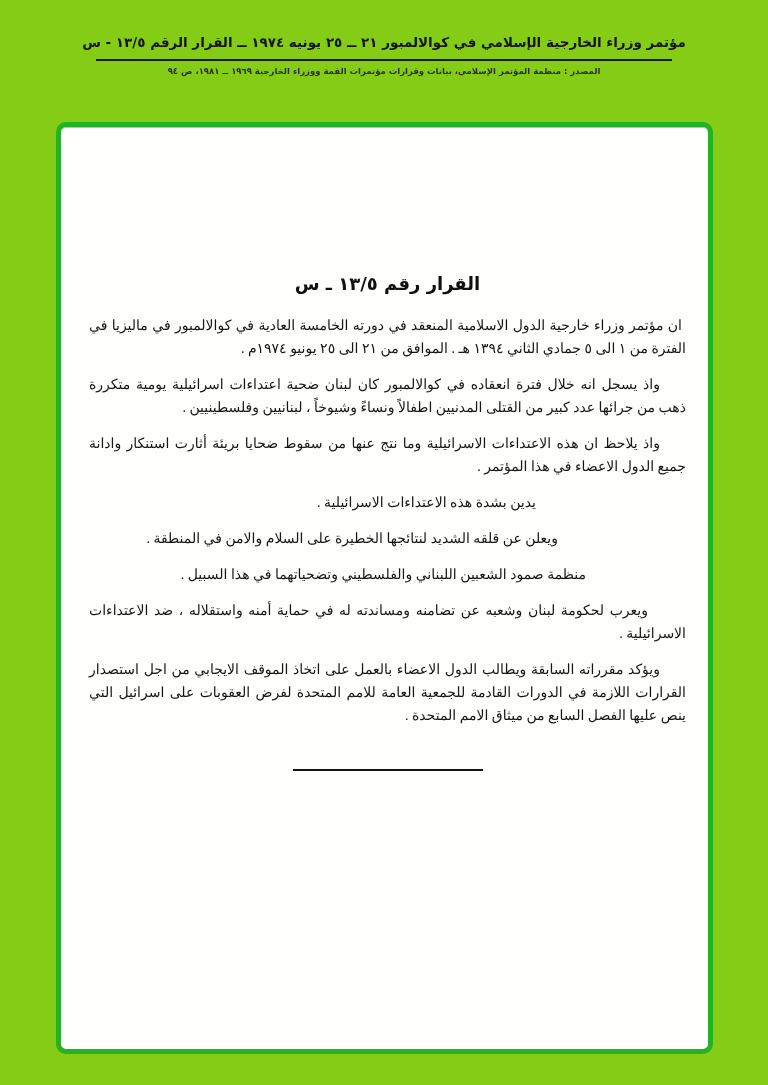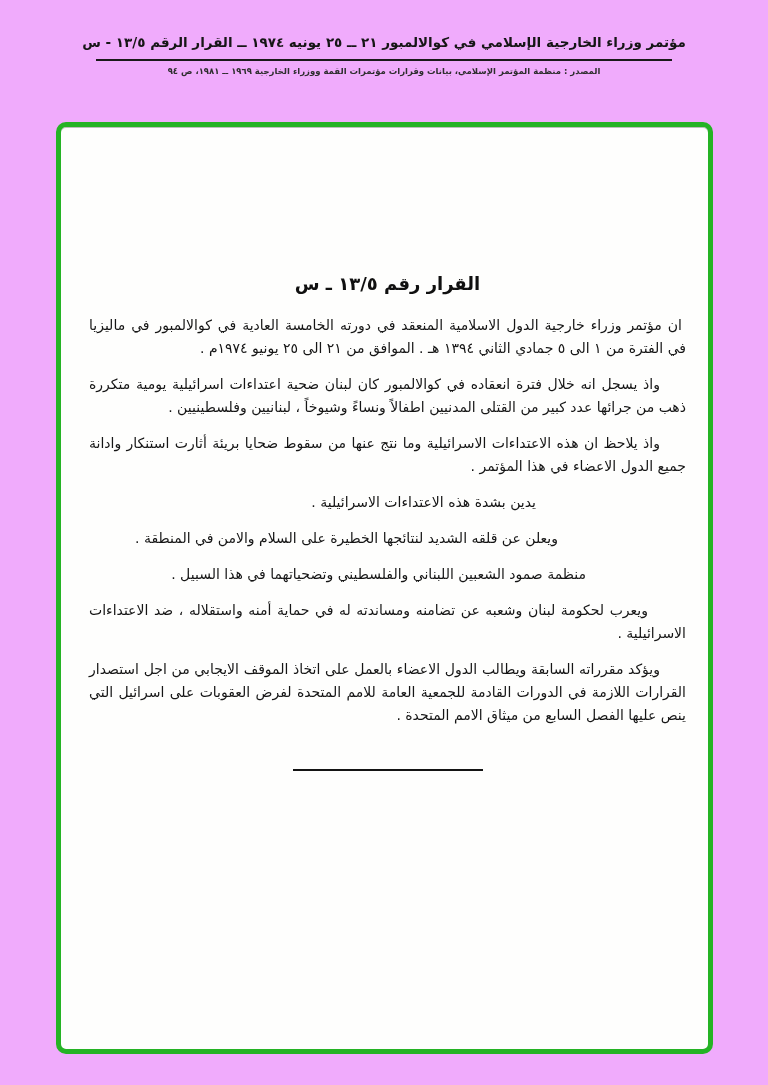--- a/index.html
+++ b/index.html
@@ -2,21 +2,21 @@
 <html lang="ar"><head>
 <meta charset="utf-8">
 <style>
   * { margin: 0; padding: 0; box-sizing: border-box; }
   html, body { background: #ffffff; }
   .page {
     position: relative;
     width: 768px;
     height: 1085px;
     margin: 0 auto;
-    background: #f0abfc;
+    background: #84cc16;
     overflow: hidden;
     font-family: "DejaVu Sans", "Liberation Sans", sans-serif;
     color: #141414;
   }
 
   
   .doc-header {
     position: absolute;
     top: 34px;
     left: 48px;
@@ -79,20 +79,21 @@
     margin-bottom: 22px;
   }
   .para {
     font-size: 14px;
     line-height: 23px;
     text-align: justify;
     text-align-last: right;
     color: #151515;
     margin-bottom: 13px;
     text-indent: 26px;
+    font-family: Liberation Serif, serif;
   }
   .p0 { text-indent: 4px; }
   .p4 { text-indent: 150px; margin-top: 6px; }
   .p5 { text-indent: 128px; margin-top: 6px; }
   .p6 { text-indent: 100px; margin-top: 6px; }
   .p7 { text-indent: 38px; margin-top: 6px; }
   .p8 { margin-top: 6px; }
 
   .end-rule {
     width: 190px;

